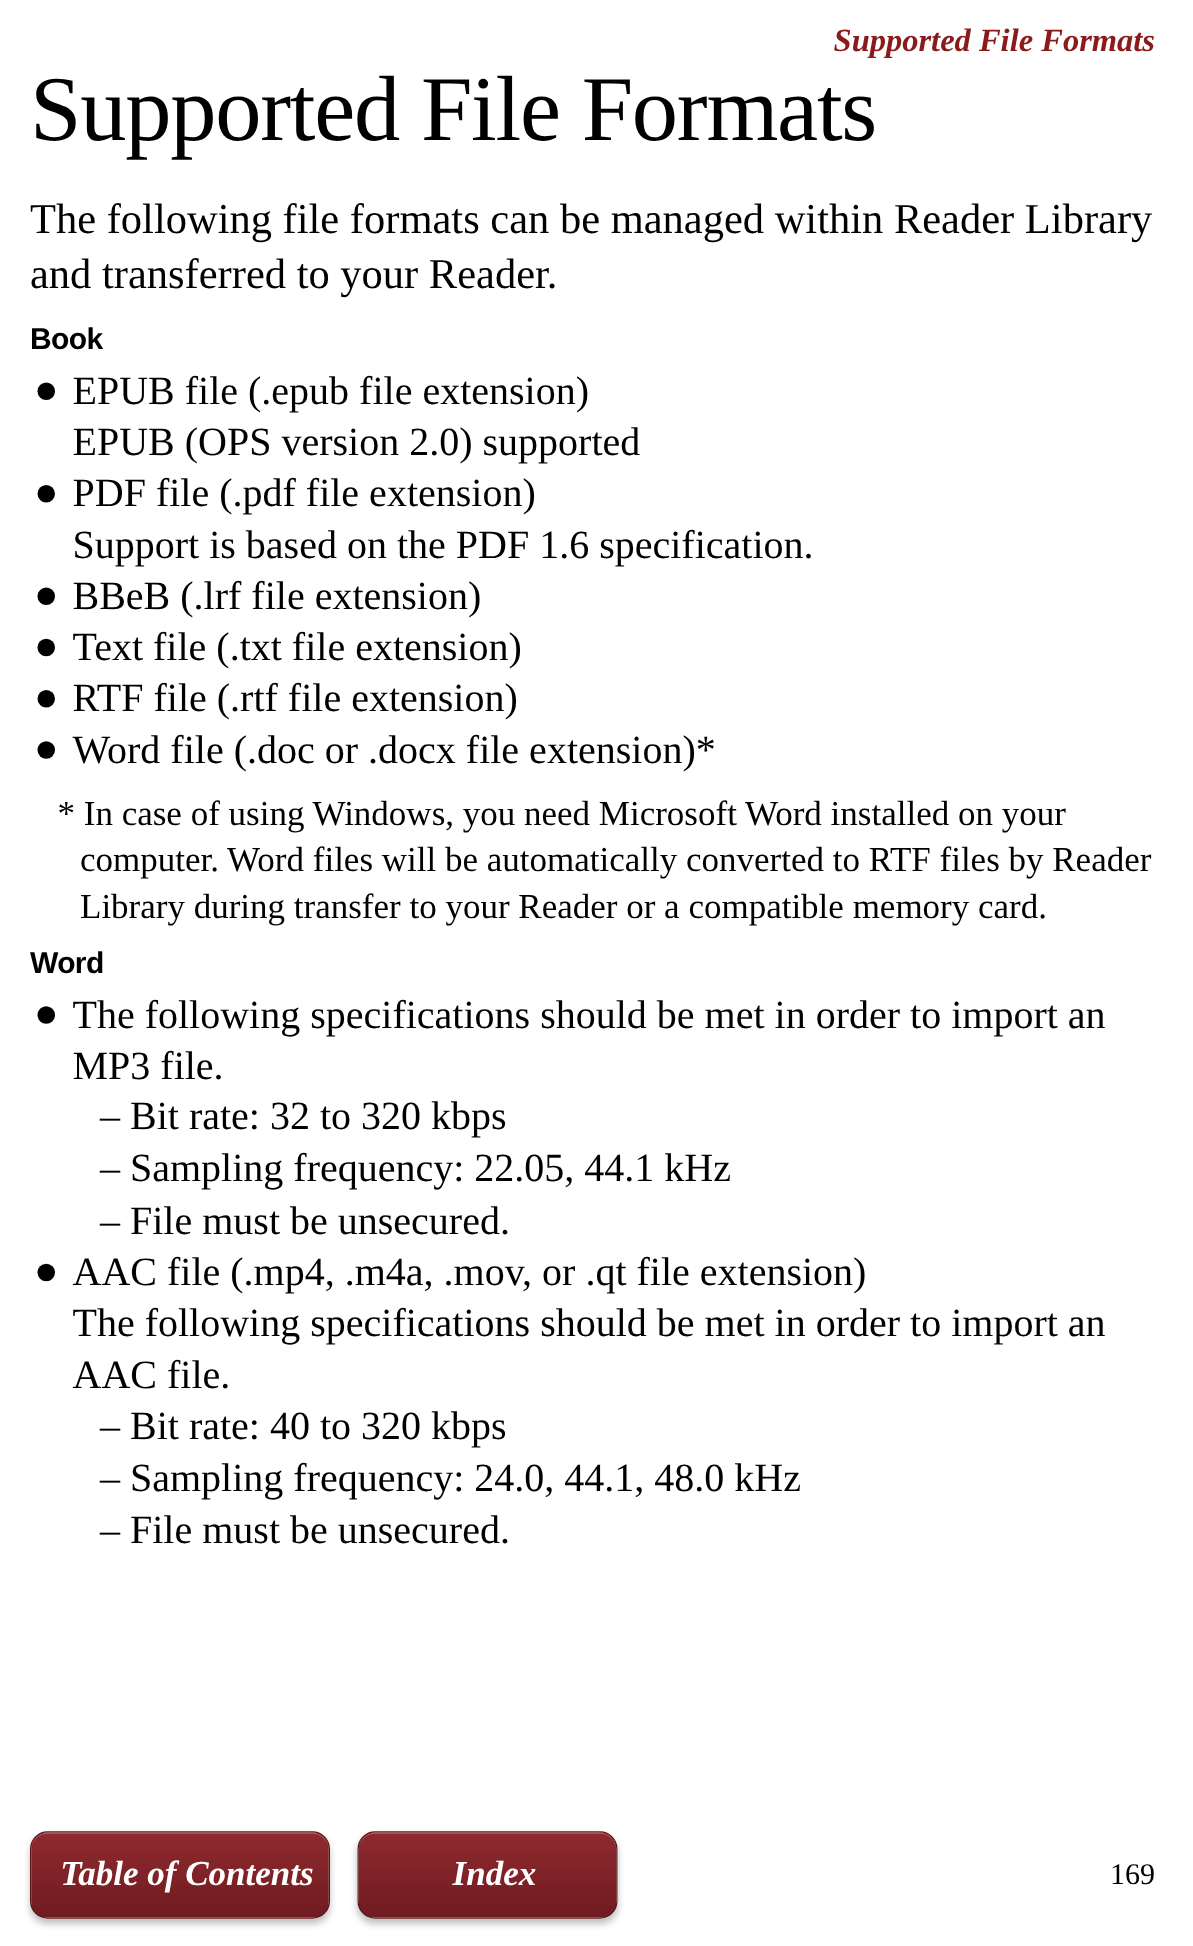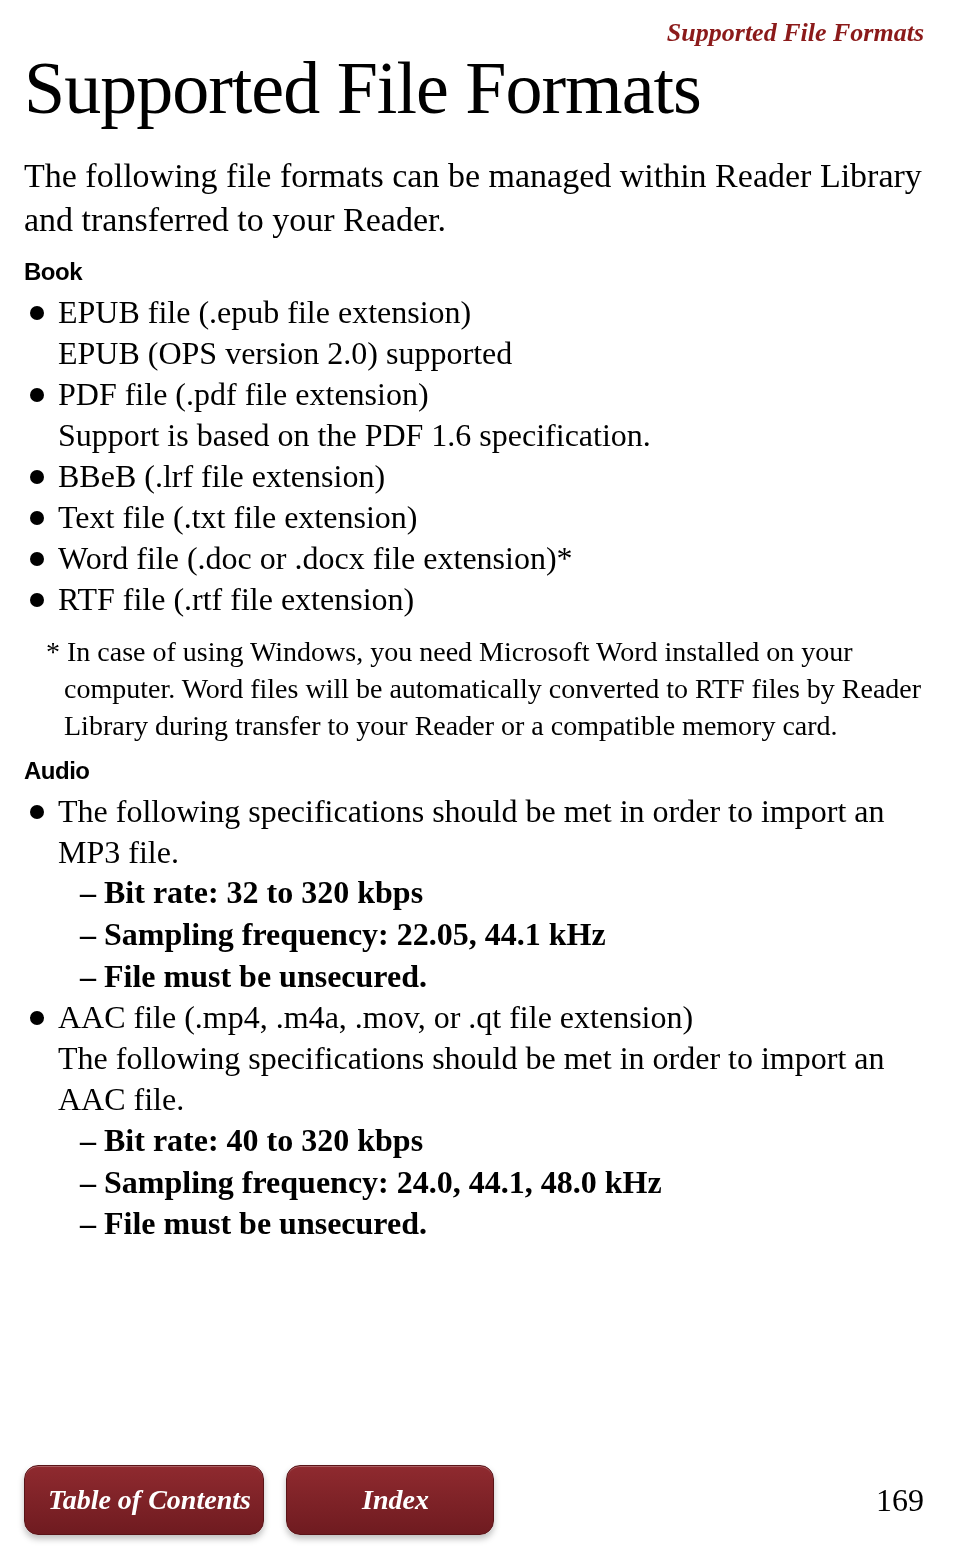--- a/index.html
+++ b/index.html
@@ -7,28 +7,28 @@
   .page { width: 954px; height: 1557px; padding: 18px 30px 0 24px; position: relative; }
   .running-head { text-align: right; color: #8b1a1a; font-weight: 700; font-style: italic; font-size: 26px; margin-bottom: 2px; }
   .title { font-size: 74px; font-weight: 400; letter-spacing: -1px; margin-bottom: 26px; line-height: 1.05; }
   .intro { font-size: 34px; line-height: 1.3; margin-bottom: 16px; }
   .section-head { font-weight: 700; font-size: 24px; margin-bottom: 6px; margin-top: 10px; font-family: Arial, Helvetica, sans-serif; letter-spacing: -0.5px; }
   ul.bullets { list-style: none; padding-left: 6px; }
   ul.bullets > li { position: relative; padding-left: 28px; font-size: 32px; line-height: 1.28; }
   ul.bullets > li::before { content: ""; position: absolute; left: 0; top: 14px; width: 14px; height: 14px; background: #000; border-radius: 50%; }
   .item-sub { display: block; }
   .footnote { font-size: 28px; line-height: 1.32; padding-left: 40px; text-indent: -18px; margin-top: 14px; margin-bottom: 12px; }
-  .dash-list { list-style: none; padding-left: 22px; font-weight: bold; }
+  .dash-list { list-style: none; padding-left: 22px; }
   .dash-list > li { font-size: 32px; line-height: 1.3; position: relative; padding-left: 24px; }
   .dash-list > li::before { content: "–"; position: absolute; left: 0; top: 0; }
   .footer { position: absolute; left: 24px; right: 30px; bottom: 22px; display: flex; align-items: center; }
   .btn { display: inline-flex; align-items: center; justify-content: center; height: 70px; border-radius: 14px; color: #fff; font-weight: 700; font-style: italic; font-size: 28px; background: linear-gradient(#8f2a2f, #6f1b20); border: 1px solid #5a1418; box-shadow: inset 0 1px 0 rgba(255,255,255,0.25), 0 4px 6px rgba(0,0,0,0.25); cursor: pointer; font-family: Georgia, serif; padding-left: 11px; }
   .btn.toc { width: 240px; margin-right: 22px; }
   .btn.idx { width: 208px; }
-  .page-num { margin-left: auto; font-size: 32px; }
+  .page-num { margin-left: auto; font-size: 24px; }
 </style>
 </head>
 <body>
 
 <div class="page">
   <div class="running-head">Supported File Formats</div>
   <h1 class="title">Supported File Formats</h1>
   <p class="intro">The following file formats can be managed within Reader Library and transferred to your Reader.</p>
 
   <div class="section-head">Book</div>
@@ -41,29 +41,29 @@
       <span>PDF file (.pdf file extension)</span>
       <span class="item-sub">Support is based on the PDF 1.6 specification.</span>
     </li>
     <li>
       <span>BBeB (.lrf file extension)</span>
     </li>
     <li>
       <span>Text file (.txt file extension)</span>
     </li>
     <li>
-      <span>Word file (.doc or .docx file extension)*</span>
+      <span>RTF file (.rtf file extension)</span>
     </li>
     <li>
-      <span>RTF file (.rtf file extension)</span>
+      <span>Word file (.doc or .docx file extension)*</span>
     </li>
   </ul>
   <p class="footnote">* In case of using Windows, you need Microsoft Word installed on your computer. Word files will be automatically converted to RTF files by Reader Library during transfer to your Reader or a compatible memory card.</p>
 
-  <div class="section-head">Audio</div>
+  <div class="section-head">Word</div>
   <ul class="bullets">
     <li>
       <span class="item-sub">The following specifications should be met in order to import an MP3 file.</span>
       <ul class="dash-list">
         <li>Bit rate: 32 to 320 kbps</li>
         <li>Sampling frequency: 22.05, 44.1 kHz</li>
         <li>File must be unsecured.</li>
       </ul>
     </li>
     <li>

